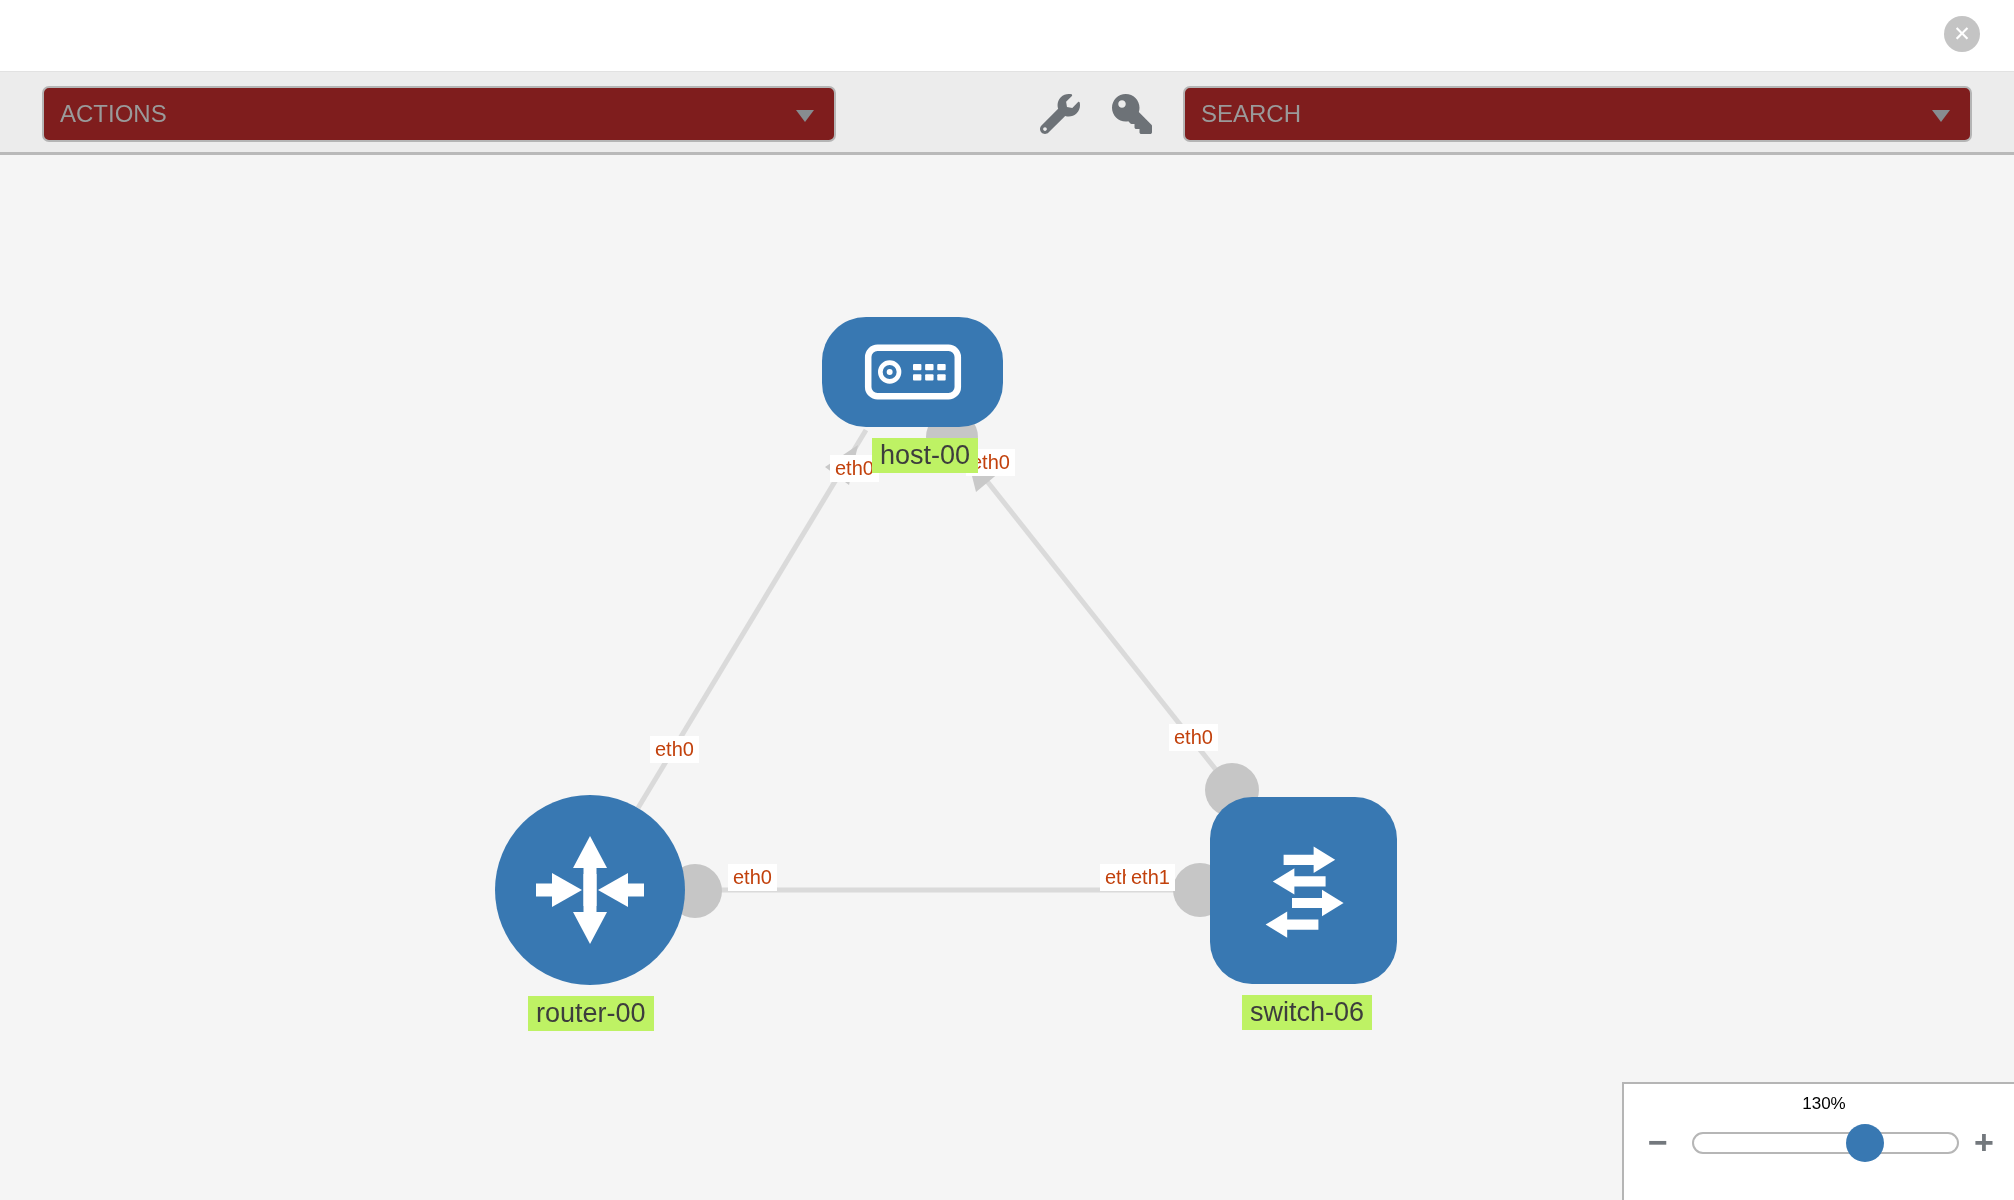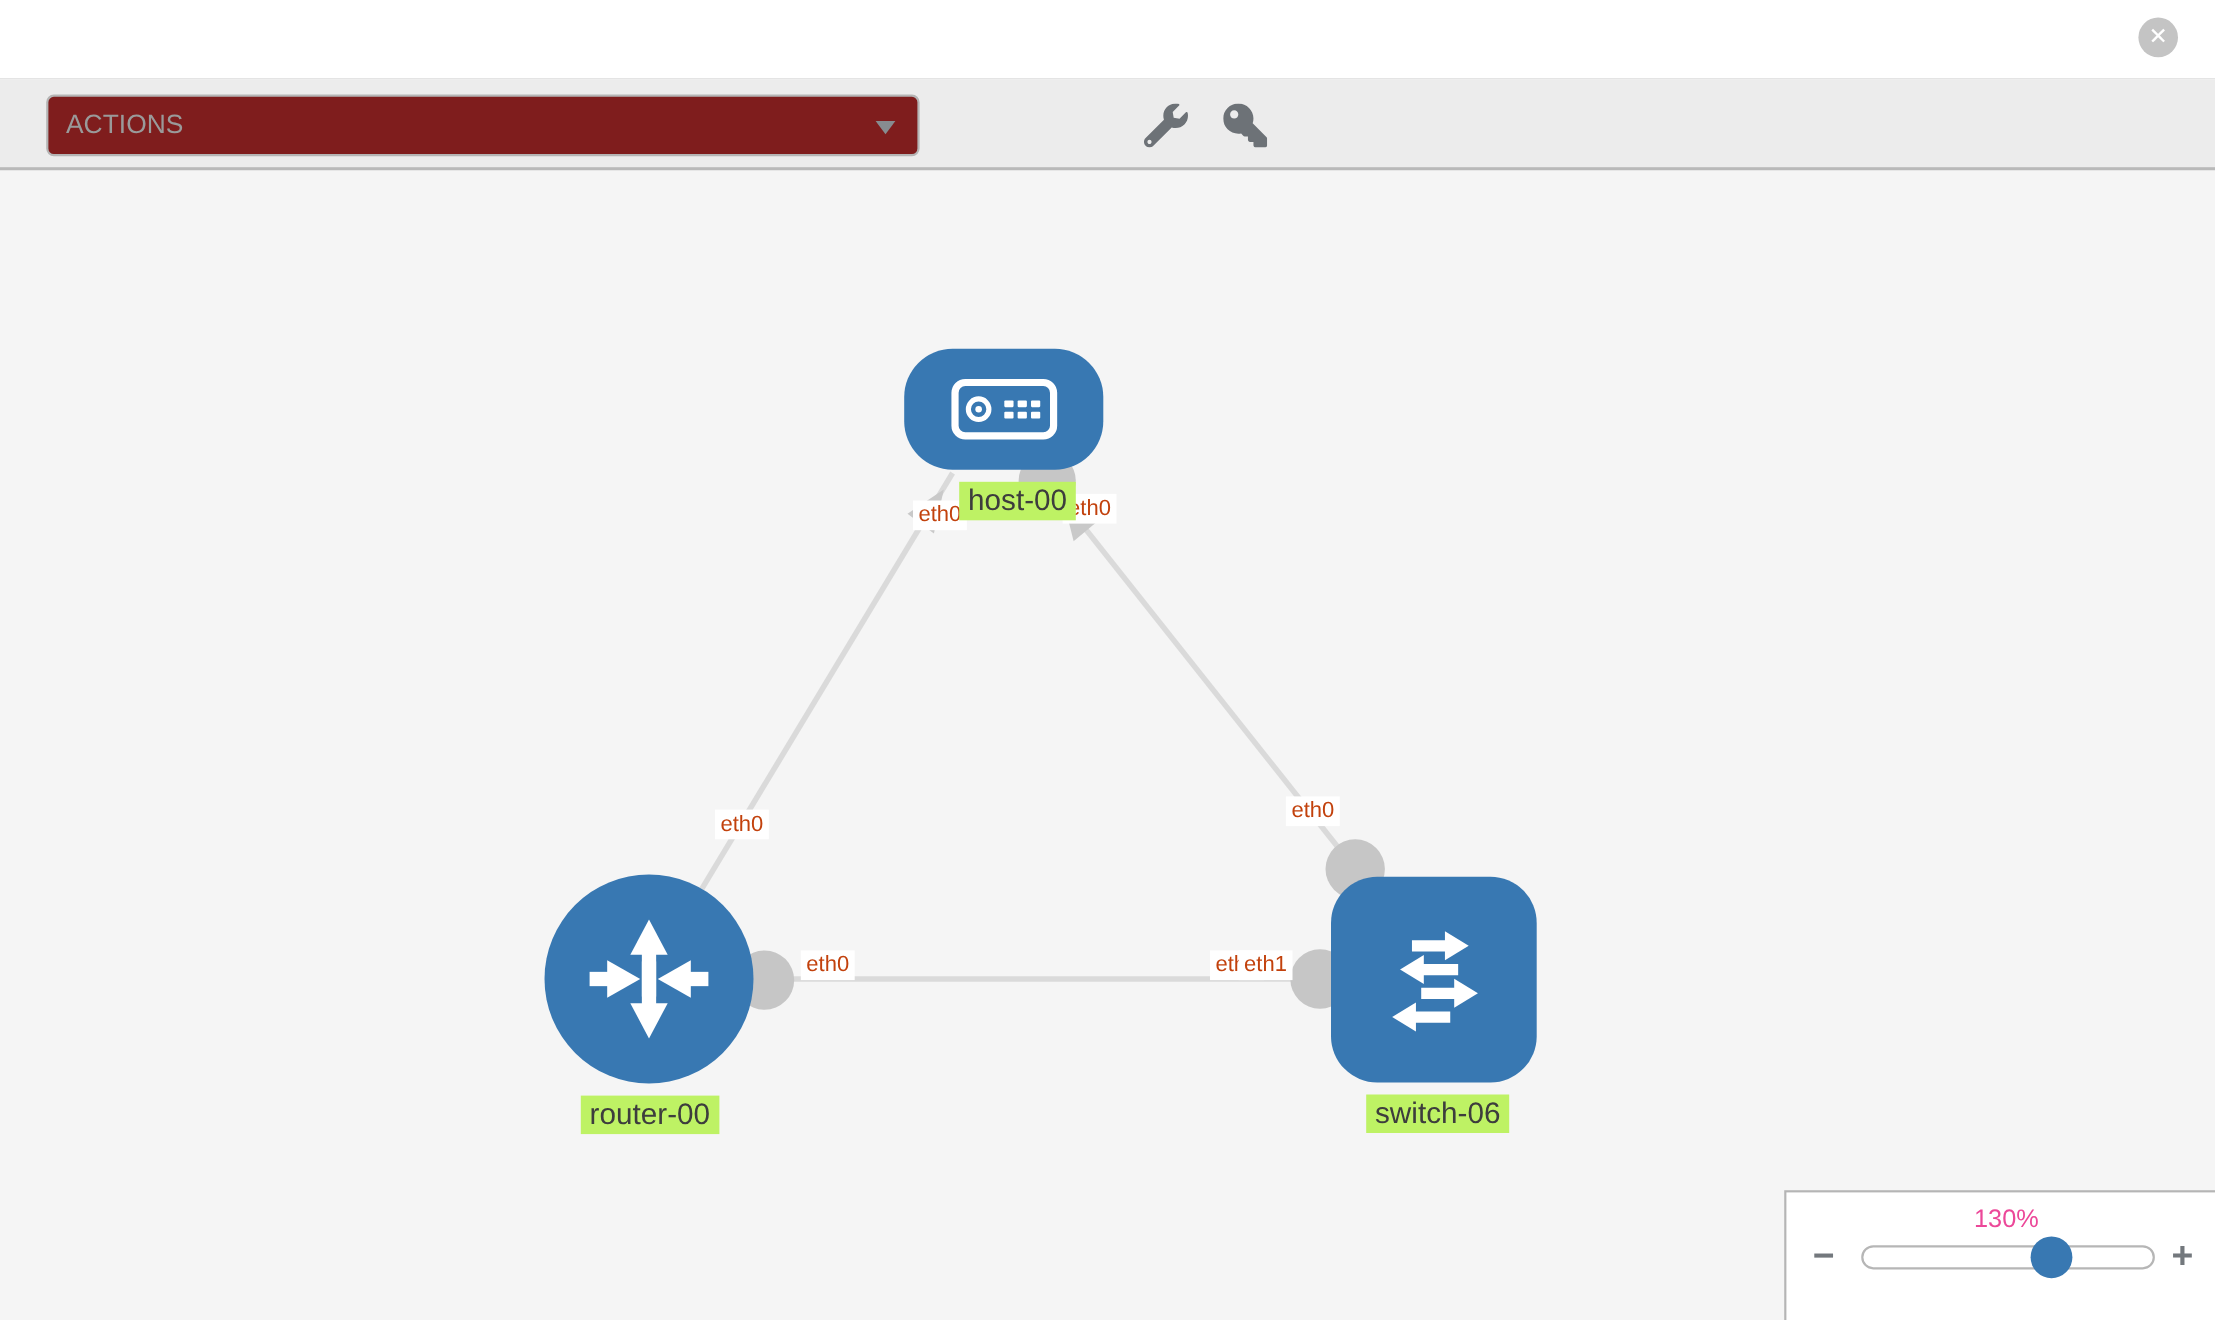--- a/index.html
+++ b/index.html
@@ -33,21 +33,21 @@
   .chip { position:absolute; z-index:2; background:#ffffff; color:#c2410c; font-size:20px; padding:2px 5px; white-space:nowrap; }
   .chip-lg { position:absolute; z-index:2; background:#bef264; color:#3d3d3d; font-size:27px; padding:2px 8px; white-space:nowrap; }
 
   .node { position:absolute; z-index:3; background:#3878b2; display:flex; align-items:center; justify-content:center; cursor:pointer; }
   .node-host { left:822px; top:162px; width:181px; height:110px; border-radius:44px; }
   .node-router { left:495px; top:640px; width:190px; height:190px; border-radius:50%; }
   .node-switch { left:1210px; top:642px; width:187px; height:187px; border-radius:42px; }
 
   
   .zoom-panel { position:absolute; left:1622px; top:927px; width:404px; height:130px; background:#ffffff; border:2px solid #b5b5b5; z-index:5; }
-  .zoom-value { position:absolute; left:140px; top:10px; width:120px; text-align:center; font-size:23px; color:#ec4899; }
+  .zoom-value { position:absolute; left:140px; top:10px; width:120px; text-align:center; font-size:17px; color:#000000; }
   .zoom-minus, .zoom-plus { position:absolute; top:38px; width:36px; height:40px; font-size:34px; font-weight:bold; color:#73787d; text-align:center; line-height:40px; cursor:pointer; user-select:none; }
   .zoom-minus { left:16px; }
   .zoom-plus { left:342px; }
   .zoom-track { position:absolute; left:68px; top:48px; width:267px; height:22px; background:#ffffff; border:2px solid #b6b6b6; border-radius:12px; cursor:pointer; }
   .zoom-thumb { position:absolute; left:222px; top:40px; width:38px; height:38px; border-radius:50%; background:#3878b2; cursor:grab; }
 </style>
 </head>
 <body>
 
 <div class="header">
@@ -65,20 +65,24 @@
   <svg class="tool-icon wrench-pos" viewBox="0 0 512 512">
     <path fill="#6d7277" d="M507.73 109.1c-2.24-9.03-13.54-12.09-20.12-5.51l-74.36 74.36-67.88-11.31-11.31-67.88 74.36-74.36c6.62-6.62 3.43-17.9-5.66-20.16-47.38-11.74-99.55.91-136.58 37.93-39.64 39.64-50.55 97.1-34.05 147.2L18.74 402.76c-24.99 24.99-24.99 65.51 0 90.5 24.99 24.99 65.51 24.99 90.5 0l213.21-213.21c50.12 16.71 107.47 5.68 147.37-34.22 37.07-37.07 49.7-89.32 37.91-136.73zM64 472c-13.25 0-24-10.75-24-24 0-13.26 10.75-24 24-24s24 10.74 24 24c0 13.25-10.75 24-24 24z"></path>
   </svg>
 
   <svg class="tool-icon key-pos" viewBox="0 0 512 512">
     <g transform="scale(-1,1) translate(-512,0)">
       <path fill="#6d7277" d="M512 176.001C512 273.203 433.202 352 336 352c-11.22 0-22.19-1.062-32.827-3.069l-24.012 27.014A23.999 23.999 0 0 1 261.223 384H224v40c0 13.255-10.745 24-24 24h-40v40c0 13.255-10.745 24-24 24H24c-13.255 0-24-10.745-24-24v-78.059c0-6.365 2.529-12.47 7.029-16.971l161.802-161.802C163.108 213.814 160 195.271 160 176 160 78.798 238.797.001 335.999 0 433.488-.001 512 78.511 512 176.001zM336 128c0 26.51 21.49 48 48 48s48-21.49 48-48-21.49-48-48-48-48 21.49-48 48z"></path>
     </g>
   </svg>
 
+  <div class="select-box search-box">
+    <span class="sel-text">SEARCH</span>
+    <span class="caret"></span>
+  </div>
 </div>
 
 <div class="canvas">
 
   <svg class="edges-svg" width="2014" height="1045">
     <line class="edge" x1="866" y1="275" x2="638" y2="653"></line>
     <line class="edge" x1="952" y1="282" x2="1232" y2="635"></line>
     <line class="edge" x1="640" y1="735" x2="1240" y2="735"></line>
     <polygon class="ah" points="858,290 825,312 849,330"></polygon>
     <polygon class="ah" points="967,301 976,337 1000,317"></polygon>

